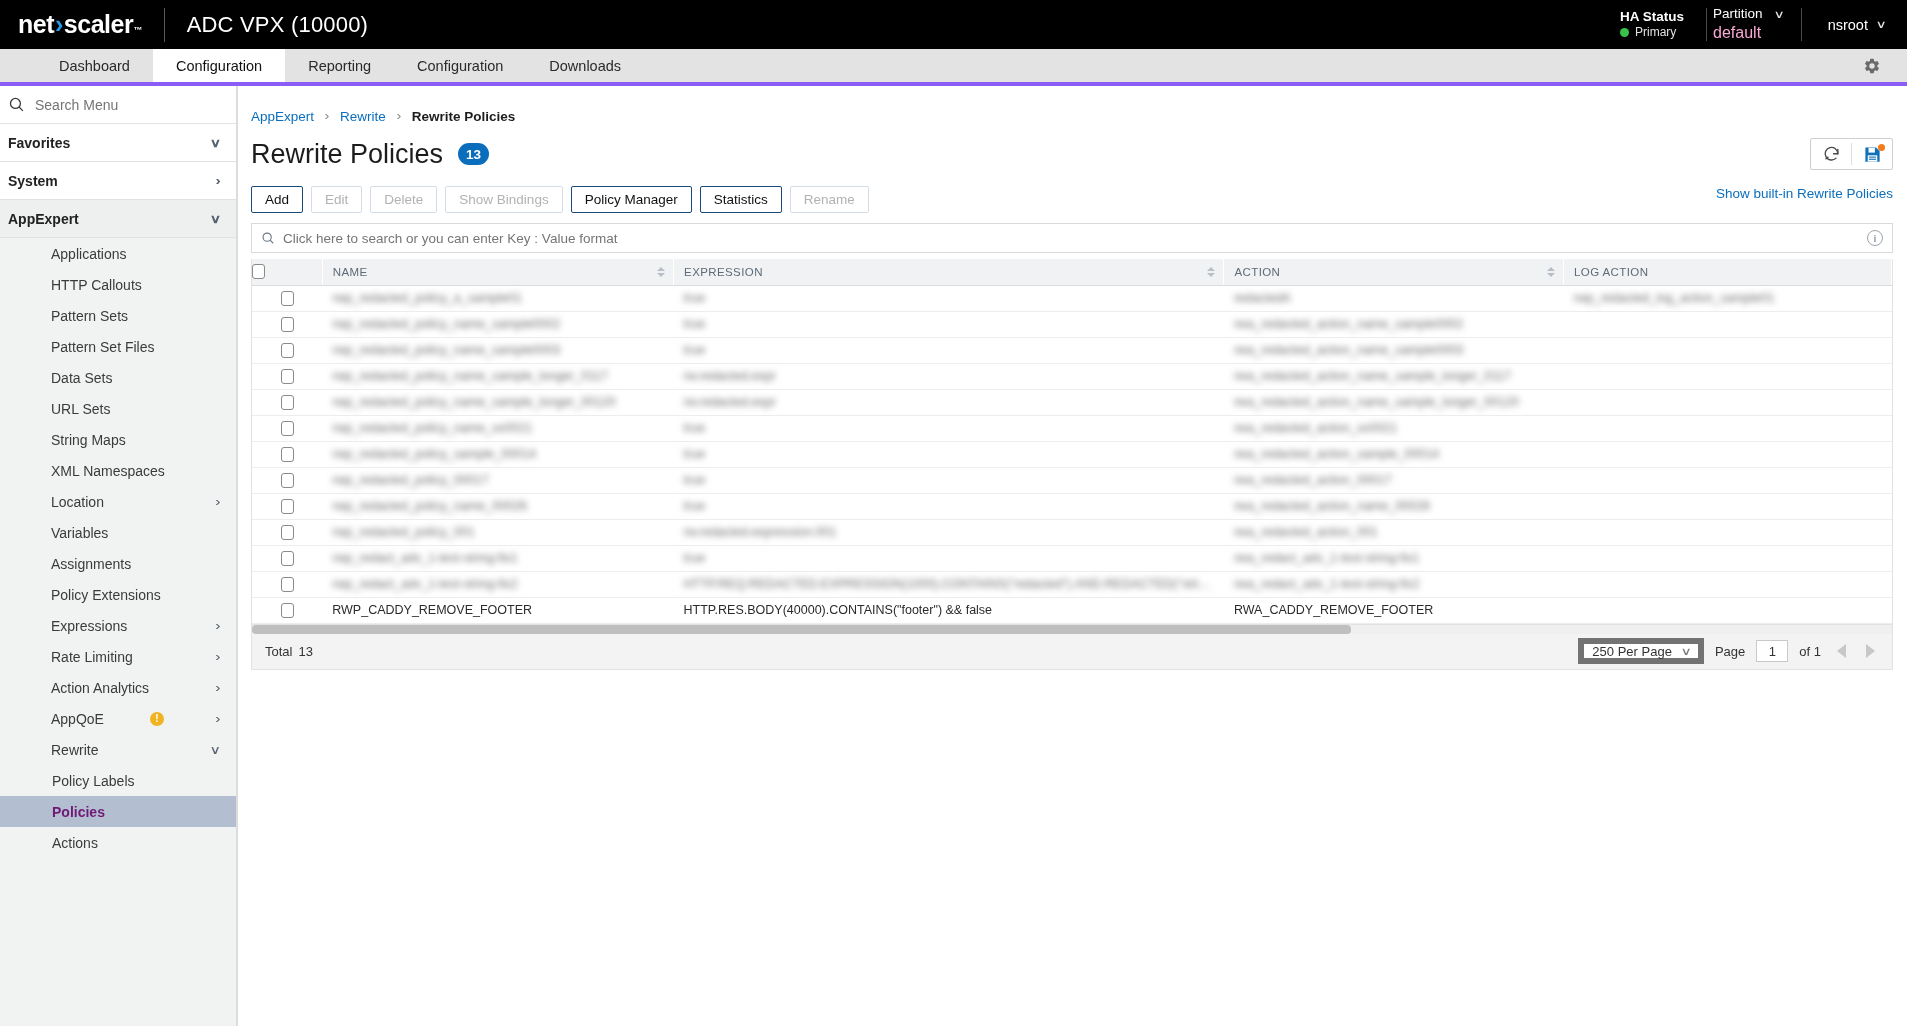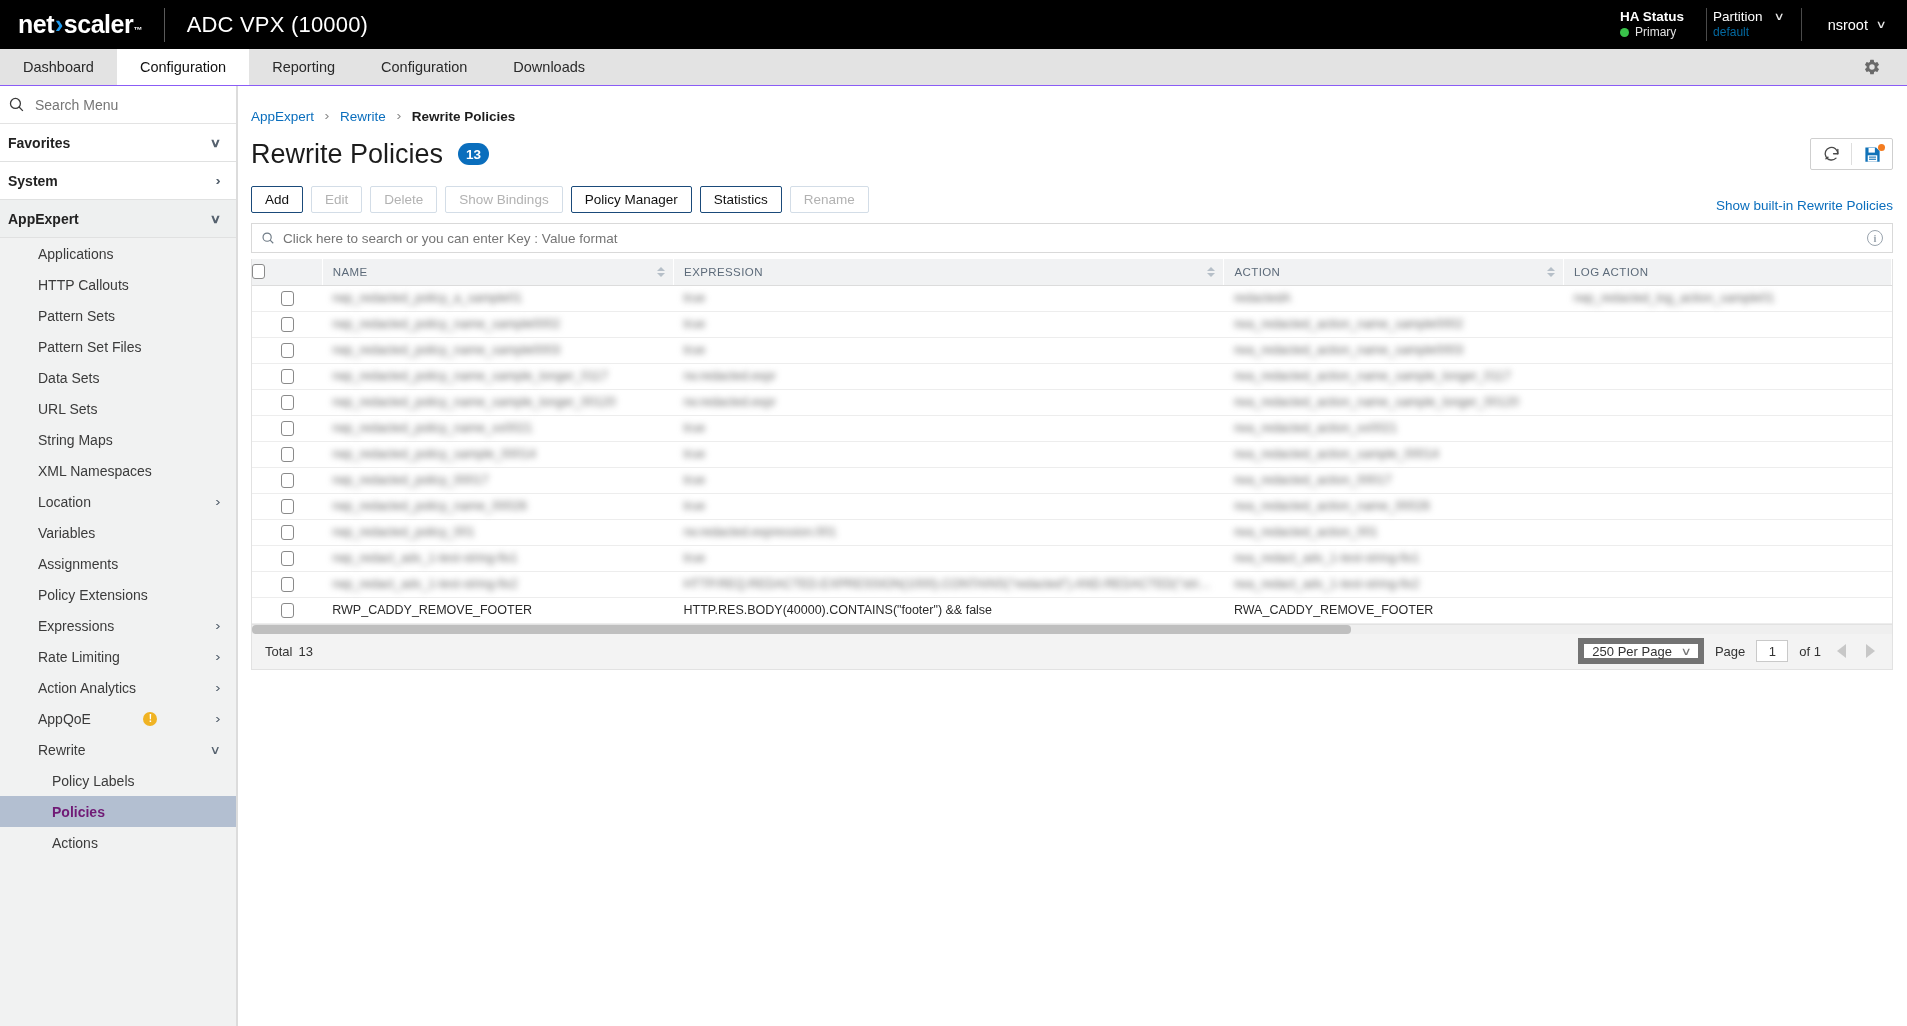--- a/index.html
+++ b/index.html
@@ -38,32 +38,32 @@
     padding:0 22px; text-align:center;
   }
   .ha-title { font-size:13.5px; font-weight:700; color:#fff; line-height:1.25; }
   .ha-sub { font-size:12px; color:#e2e2e2; display:flex; align-items:center; gap:6px; line-height:1.25;}
   .dot-green { width:9px; height:9px; border-radius:50%; background:#39c24a; display:inline-block; }
   .partition-block {
     display:flex; flex-direction:column; justify-content:center;
     padding:0 18px 0 6px;
   }
   .partition-top { font-size:13.5px; color:#fff; display:flex; align-items:center; gap:12px; line-height:1.25;}
-  .partition-sub { font-size:12px; color:#0369a1; line-height:1.25; }
+  .partition-sub { font-size:16px; color:#f9a8d4; line-height:1.25; }
   .vdivider { width:1px; background:#4a4a4a; margin:8px 0; }
   .user-block {
     display:flex; align-items:center; gap:9px;
     padding:0 22px 0 26px; font-size:14.5px; color:#fff;
   }
   .chev-sm { font-size:11px; opacity:.9; display:inline-block; transform:scaleX(1.4); }
 
   
   .navrow {
     height:37px; background:#e3e3e3; display:flex; align-items:stretch;
-    border-bottom:1px solid #8b5cf6; position:relative;
+    border-bottom:4px solid #8b5cf6; position:relative;padding-left:36px;
   }
   .navtab {
     display:flex; align-items:center; padding:0 23px;
     font-size:14.5px; color:#2a2a2a; cursor:pointer; white-space:nowrap;
   }
   .navtab.active { background:#fff; color:#111; }
   .nav-gear {
     margin-left:auto; display:flex; align-items:center;
     padding:0 26px; color:#6a6a6a;
   }
@@ -87,21 +87,21 @@
   .sec {
     height:38px; display:flex; align-items:center; justify-content:space-between;
     padding:0 16px 0 8px; font-size:14px; font-weight:700; color:#222;
     border-bottom:1px solid #e0e1e1; cursor:pointer;
   }
   .sec.white { background:#fff;align-items:center; }
   .sec.gray { background:#eef0f0; }
   .chev-r, .chev-d { color:#55616e; font-size:12px; transform:scaleX(1.3); }
   .leaf {
     height:31px; display:flex; align-items:center;
-    padding-left:38px; font-size:14px; color:#3b3b3b; cursor:pointer;
+    padding-left:51px; font-size:14px; color:#3b3b3b; cursor:pointer;
     background:#f1f2f2; position:relative;
   }
   .leaf.lvl2 { padding-left:52px; }
   .leaf .ch { margin-left:auto; padding-right:14px; color:#55616e; font-size:12px; transform:scaleX(1.3);}
   .leaf.selected { background:#b3bfd1; font-weight:700; color:#701a75; }
   .badge-warn {
     width:14px; height:14px; border-radius:50%; background:#f0b323;
     color:#fff; font-size:10px; font-weight:700;
     display:flex; align-items:center; justify-content:center;
     margin-left:auto; margin-right:8px;
@@ -134,21 +134,21 @@
     width:40px; height:30px; display:flex; align-items:center; justify-content:center;
     cursor:pointer; position:relative;
   }
   .ta-sep { width:1px; height:22px; background:#dedede; }
   .orange-dot {
     position:absolute; top:5px; right:7px; width:7px; height:7px;
     border-radius:50%; background:#f47c20;
   }
 
   .toolbar {
-    margin:16px 14px 0 14px; display:flex; align-items:flex-end; gap:8px;
+    margin:16px 14px 0 14px; display:flex; align-items:flex-start; gap:8px;
   }
   .btn {
     height:27px; padding:0 13px; border:1px solid #1a4a7a; background:#fff;
     color:#111; font-size:13.5px; border-radius:2px; cursor:pointer;
     font-family:"Liberation Sans", sans-serif; display:flex; align-items:center;
   }
   .btn.disabled {
     border-color:#d3dde7; color:#b2b2b2; cursor:default;
   }
   .link-right {

